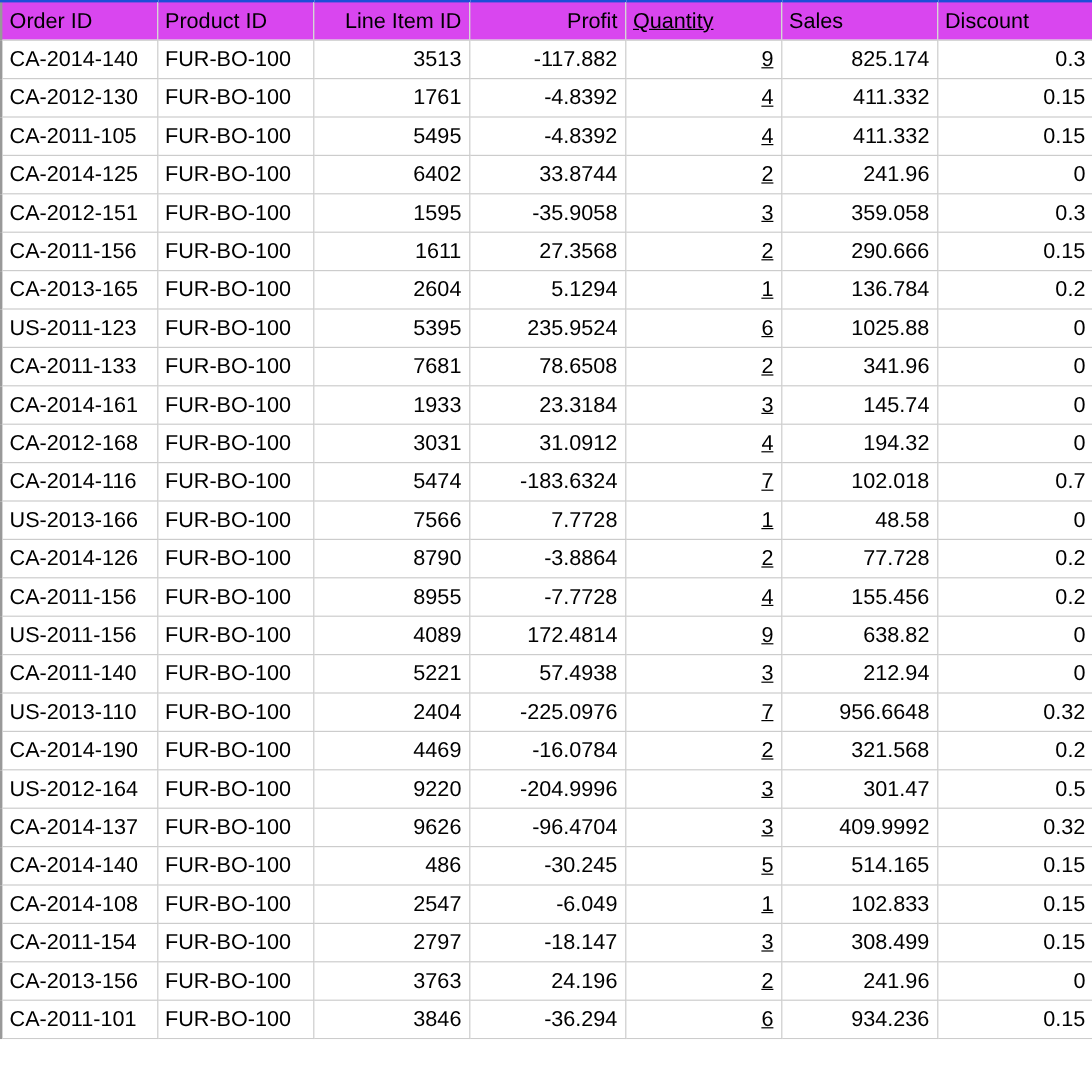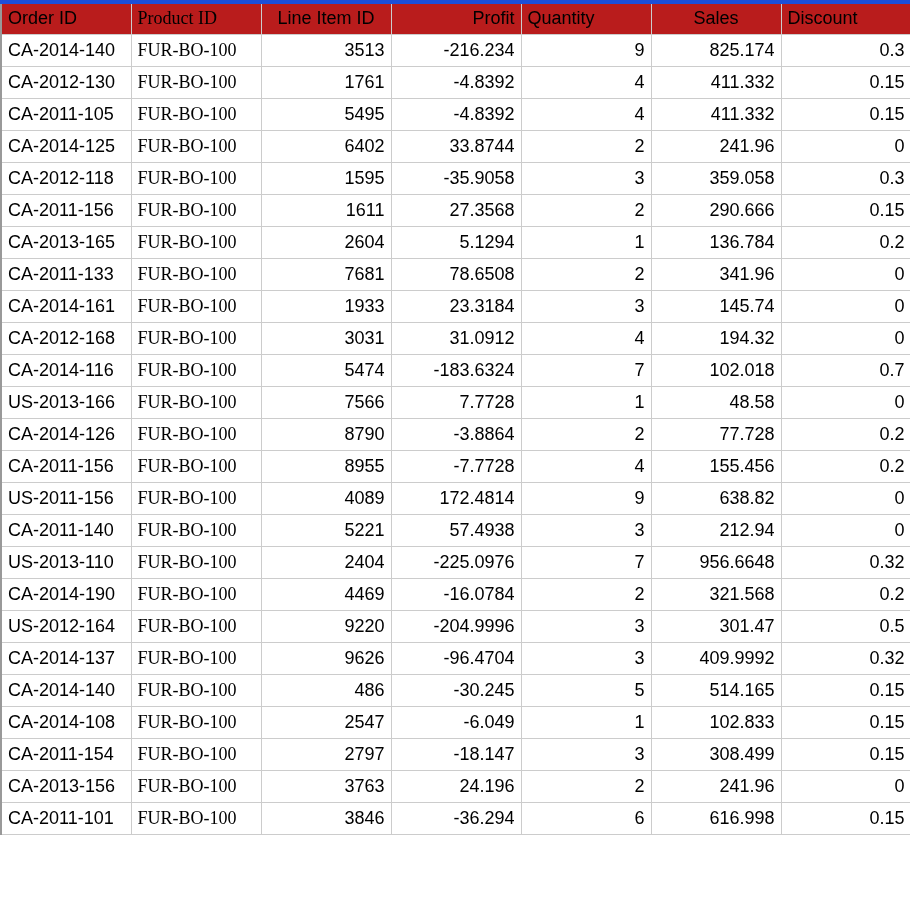--- a/index.html
+++ b/index.html
@@ -24,60 +24,60 @@
       height: 32px;
       padding: 0 6px;
       overflow: hidden;
       white-space: nowrap;
       text-overflow: clip;
       vertical-align: middle;
     }
     th {
       font-weight: normal;
       text-align: left;
-      background: #b91c1c;
-      border-top: 4px solid #1d4ed8;
+      background: #d946ef;
+      border-top: 2px solid #1d4ed8;
     }
     thead tr th:first-child {
       border-left: 2px solid #999;
     }
     tbody tr td:first-child {
       border-left: 2px solid #999;
     }
     .col-orderid { width: 130px; text-align: left; }
-    .col-productid { width: 130px; text-align: left; font-family: Liberation Serif, serif; }
+    .col-productid { width: 130px; text-align: left; }
     .col-lineitem { width: 130px; text-align: right; }
     .col-profit { width: 130px; text-align: right; }
-    .col-quantity { width: 130px; text-align: right; }
+    .col-quantity { width: 130px; text-align: right; text-decoration: underline; }
     .col-sales { width: 130px; text-align: right; }
     .col-discount { width: 130px; text-align: right; }
     td.txt-left { text-align: left; }
     td.txt-right { text-align: right; }
   </style>
 </head>
 <body>
 
 <table>
   <thead>
     <tr>
       <th class="col-orderid">Order ID</th>
       <th class="col-productid">Product ID</th>
-      <th class="col-lineitem" style="text-align:center">Line Item ID</th>
+      <th class="col-lineitem" style="text-align:right">Line Item ID</th>
       <th class="col-profit" style="text-align:right">Profit</th>
       <th class="col-quantity" style="text-align:left">Quantity</th>
-      <th class="col-sales" style="text-align:center">Sales</th>
+      <th class="col-sales" style="text-align:left">Sales</th>
       <th class="col-discount" style="text-align:left">Discount</th>
     </tr>
   </thead>
   <tbody>
       <tr>
         <td class="col-orderid txt-left">CA-2014-140</td>
         <td class="col-productid txt-left">FUR-BO-100</td>
         <td class="col-lineitem txt-right">3513</td>
-        <td class="col-profit txt-right">-216.234</td>
+        <td class="col-profit txt-right">-117.882</td>
         <td class="col-quantity txt-right">9</td>
         <td class="col-sales txt-right">825.174</td>
         <td class="col-discount txt-right">0.3</td>
       </tr>
       <tr>
         <td class="col-orderid txt-left">CA-2012-130</td>
         <td class="col-productid txt-left">FUR-BO-100</td>
         <td class="col-lineitem txt-right">1761</td>
         <td class="col-profit txt-right">-4.8392</td>
         <td class="col-quantity txt-right">4</td>
@@ -96,21 +96,21 @@
       <tr>
         <td class="col-orderid txt-left">CA-2014-125</td>
         <td class="col-productid txt-left">FUR-BO-100</td>
         <td class="col-lineitem txt-right">6402</td>
         <td class="col-profit txt-right">33.8744</td>
         <td class="col-quantity txt-right">2</td>
         <td class="col-sales txt-right">241.96</td>
         <td class="col-discount txt-right">0</td>
       </tr>
       <tr>
-        <td class="col-orderid txt-left">CA-2012-118</td>
+        <td class="col-orderid txt-left">CA-2012-151</td>
         <td class="col-productid txt-left">FUR-BO-100</td>
         <td class="col-lineitem txt-right">1595</td>
         <td class="col-profit txt-right">-35.9058</td>
         <td class="col-quantity txt-right">3</td>
         <td class="col-sales txt-right">359.058</td>
         <td class="col-discount txt-right">0.3</td>
       </tr>
       <tr>
         <td class="col-orderid txt-left">CA-2011-156</td>
         <td class="col-productid txt-left">FUR-BO-100</td>
@@ -123,20 +123,29 @@
       <tr>
         <td class="col-orderid txt-left">CA-2013-165</td>
         <td class="col-productid txt-left">FUR-BO-100</td>
         <td class="col-lineitem txt-right">2604</td>
         <td class="col-profit txt-right">5.1294</td>
         <td class="col-quantity txt-right">1</td>
         <td class="col-sales txt-right">136.784</td>
         <td class="col-discount txt-right">0.2</td>
       </tr>
       <tr>
+        <td class="col-orderid txt-left">US-2011-123</td>
+        <td class="col-productid txt-left">FUR-BO-100</td>
+        <td class="col-lineitem txt-right">5395</td>
+        <td class="col-profit txt-right">235.9524</td>
+        <td class="col-quantity txt-right">6</td>
+        <td class="col-sales txt-right">1025.88</td>
+        <td class="col-discount txt-right">0</td>
+      </tr>
+      <tr>
         <td class="col-orderid txt-left">CA-2011-133</td>
         <td class="col-productid txt-left">FUR-BO-100</td>
         <td class="col-lineitem txt-right">7681</td>
         <td class="col-profit txt-right">78.6508</td>
         <td class="col-quantity txt-right">2</td>
         <td class="col-sales txt-right">341.96</td>
         <td class="col-discount txt-right">0</td>
       </tr>
       <tr>
         <td class="col-orderid txt-left">CA-2014-161</td>
@@ -281,17 +290,17 @@
         <td class="col-quantity txt-right">2</td>
         <td class="col-sales txt-right">241.96</td>
         <td class="col-discount txt-right">0</td>
       </tr>
       <tr>
         <td class="col-orderid txt-left">CA-2011-101</td>
         <td class="col-productid txt-left">FUR-BO-100</td>
         <td class="col-lineitem txt-right">3846</td>
         <td class="col-profit txt-right">-36.294</td>
         <td class="col-quantity txt-right">6</td>
-        <td class="col-sales txt-right">616.998</td>
+        <td class="col-sales txt-right">934.236</td>
         <td class="col-discount txt-right">0.15</td>
       </tr>
     </tbody>
 </table>
 
 </body></html>

